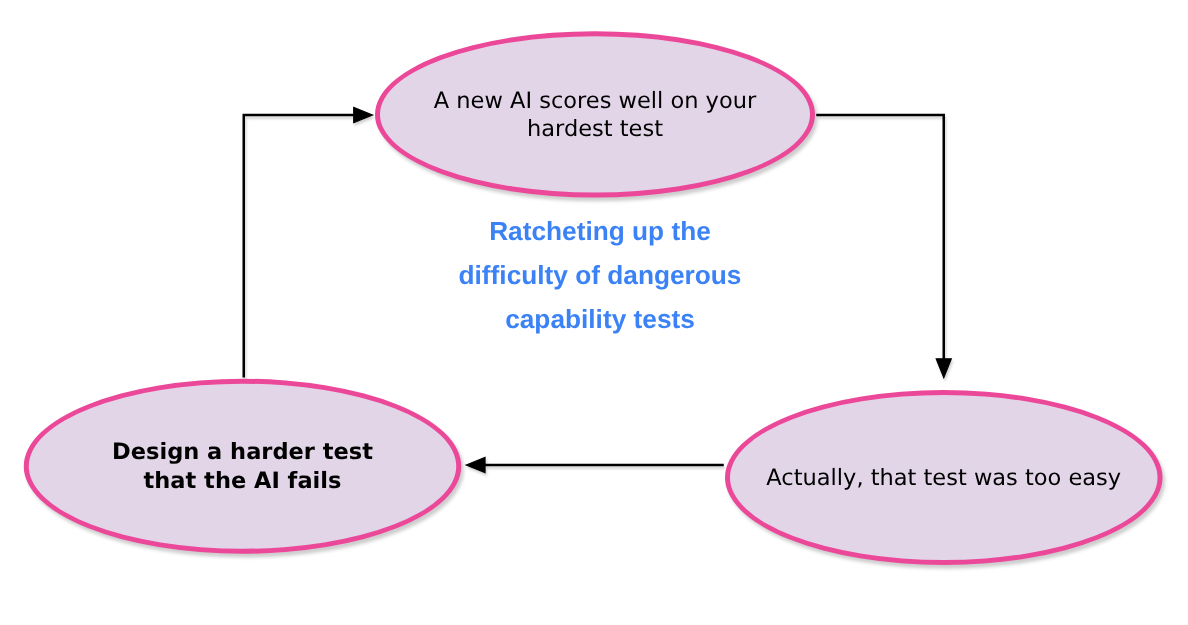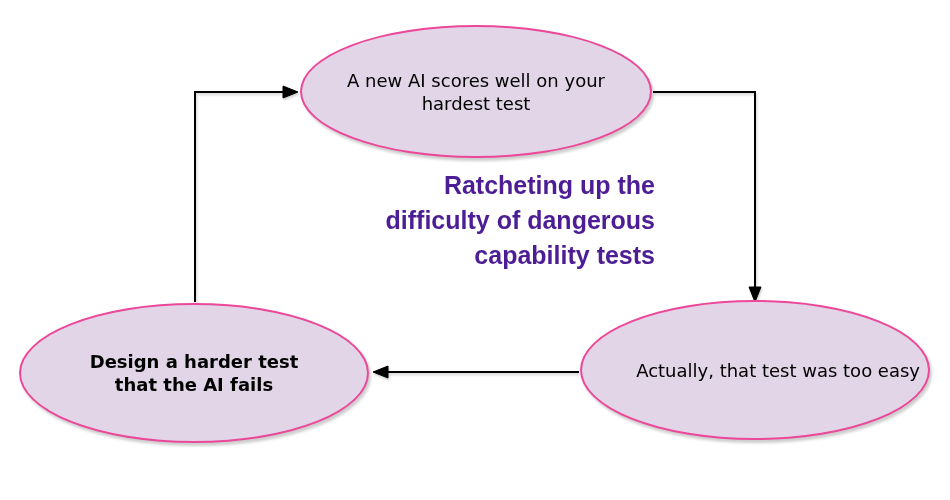--- a/index.html
+++ b/index.html
@@ -33,21 +33,21 @@
     stroke: #000000;
     stroke-width: 1;
   }
   .edge-shadow {
     filter: drop-shadow(1px 2px 1px rgba(0,0,0,0.18));
   }
   .node {
     position: absolute;
     border-radius: 50%;
     background: #e1d5e7;
-    border: 2px solid #ec4899;
+    border: 4px solid #ec4899;
     box-sizing: border-box;
     display: flex;
     align-items: center;
     justify-content: center;
     text-align: center;
     box-shadow: 2px 3px 3px rgba(0,0,0,0.20);
   }
   .node-label {
     font-family: "DejaVu Sans", sans-serif;
     font-size: 18px;
@@ -64,36 +64,35 @@
   }
   .node-bottom-left {
     left: 19px;
     top: 303px;
     width: 350px;
     height: 140px;
     font-weight: bold;
   }
   .node-bottom-right {
     left: 580px;
-    top: 300px;
+    top: 312px;
     width: 350px;
     height: 140px;
-    justify-content: flex-end;
   }
   .diagram-title {
     position: absolute;
     left: 305px;
     top: 168px;
     width: 350px;
-    text-align: right;
+    text-align: center;
     font-family: "Liberation Sans", sans-serif;
     font-weight: bold;
-    font-size: 25px;
+    font-size: 21px;
     line-height: 35px;
-    color: #4c1d95;
+    color: #3b82f6;
     white-space: pre-line;
   }
 </style>
 </head>
 <body>
 
 <div class="canvas">
 
   <svg class="edges-layer" viewBox="0 0 950 500">
 

